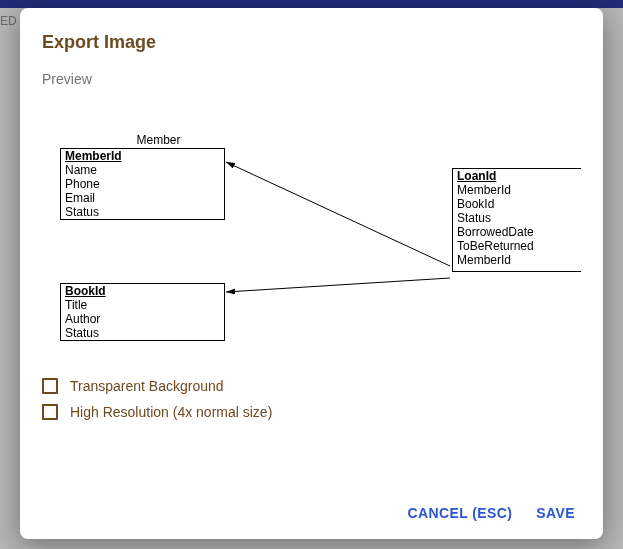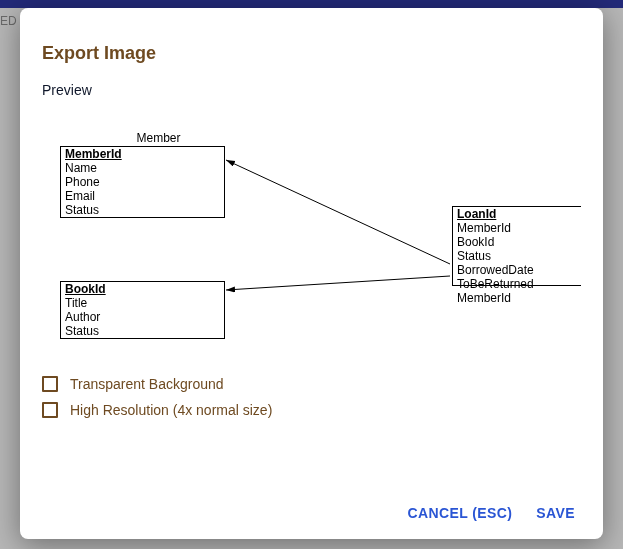--- a/index.html
+++ b/index.html
@@ -31,35 +31,35 @@
   }
   .dialog {
     position: absolute;
     left: 20px;
     top: 8px;
     right: 20px;
     bottom: 10px;
     background: #ffffff;
     border-radius: 8px;
     box-shadow: 0 6px 30px rgba(0,0,0,0.4);
-    padding: 35px 22px 14px 22px;
+    padding: 24px 22px 14px 22px;
     box-sizing: border-box;
     display: flex;
     flex-direction: column;
   }
   .title {
     font-size: 18px;
     font-weight: bold;
     color: #6e4a21;
     margin-bottom: 18px;
   }
   .subtitle {
     font-size: 14px;
-    color: #0f172a;
-    margin-bottom: 8px;
+    color: #737373;
+    margin-bottom: 21px;
   }
   .preview-wrap {
     position: relative;
     border: 0;
     background: #ffffff;
     height: 260px;
   }
   .preview-scroll {
     position: absolute;
     left: 0; right: 0; top: 0; bottom: 0;
@@ -190,21 +190,21 @@
           <div class="row">Status</div>
         </div>
 
         <div class="entity" style="left:18px; top:175px; width:165px; height:58px;">
           <div class="row key">BookId</div>
           <div class="row">Title</div>
           <div class="row">Author</div>
           <div class="row">Status</div>
         </div>
 
-        <div class="entity" style="left:410px; top:60px; width:165px; height:80px;margin-top:40px;">
+        <div class="entity" style="left:410px; top:60px; width:165px; height:104px;">
           <div class="entity-title" style="text-align:right; padding-right:4px;">Loan</div>
           <div class="row key">LoanId</div>
           <div class="row">MemberId</div>
           <div class="row">BookId</div>
           <div class="row">Status</div>
           <div class="row">BorrowedDate</div>
           <div class="row">ToBeReturned</div>
           <div class="row">MemberId</div>
         </div>
 

